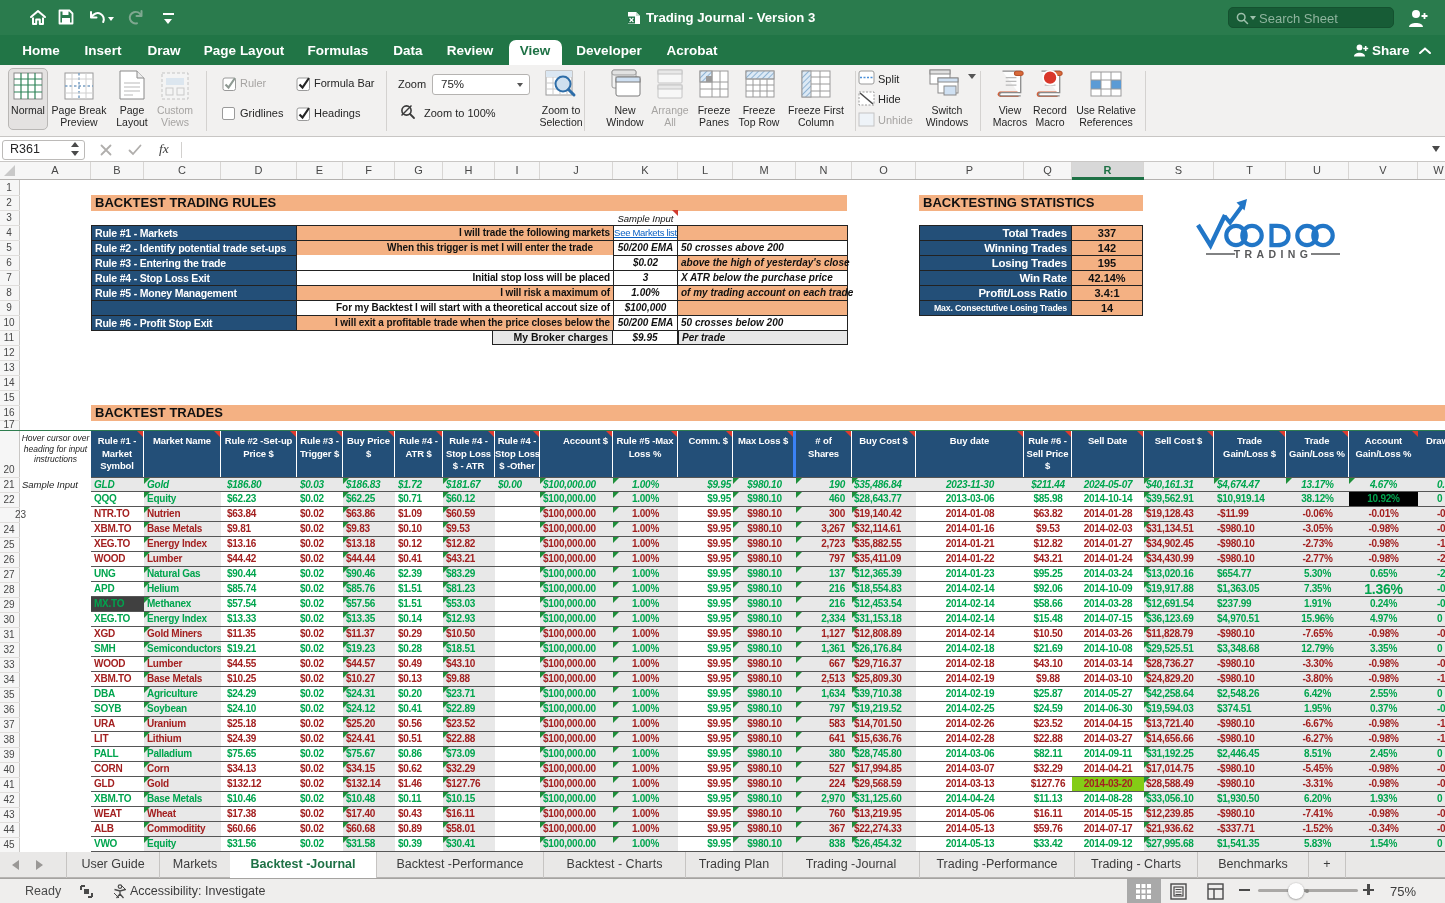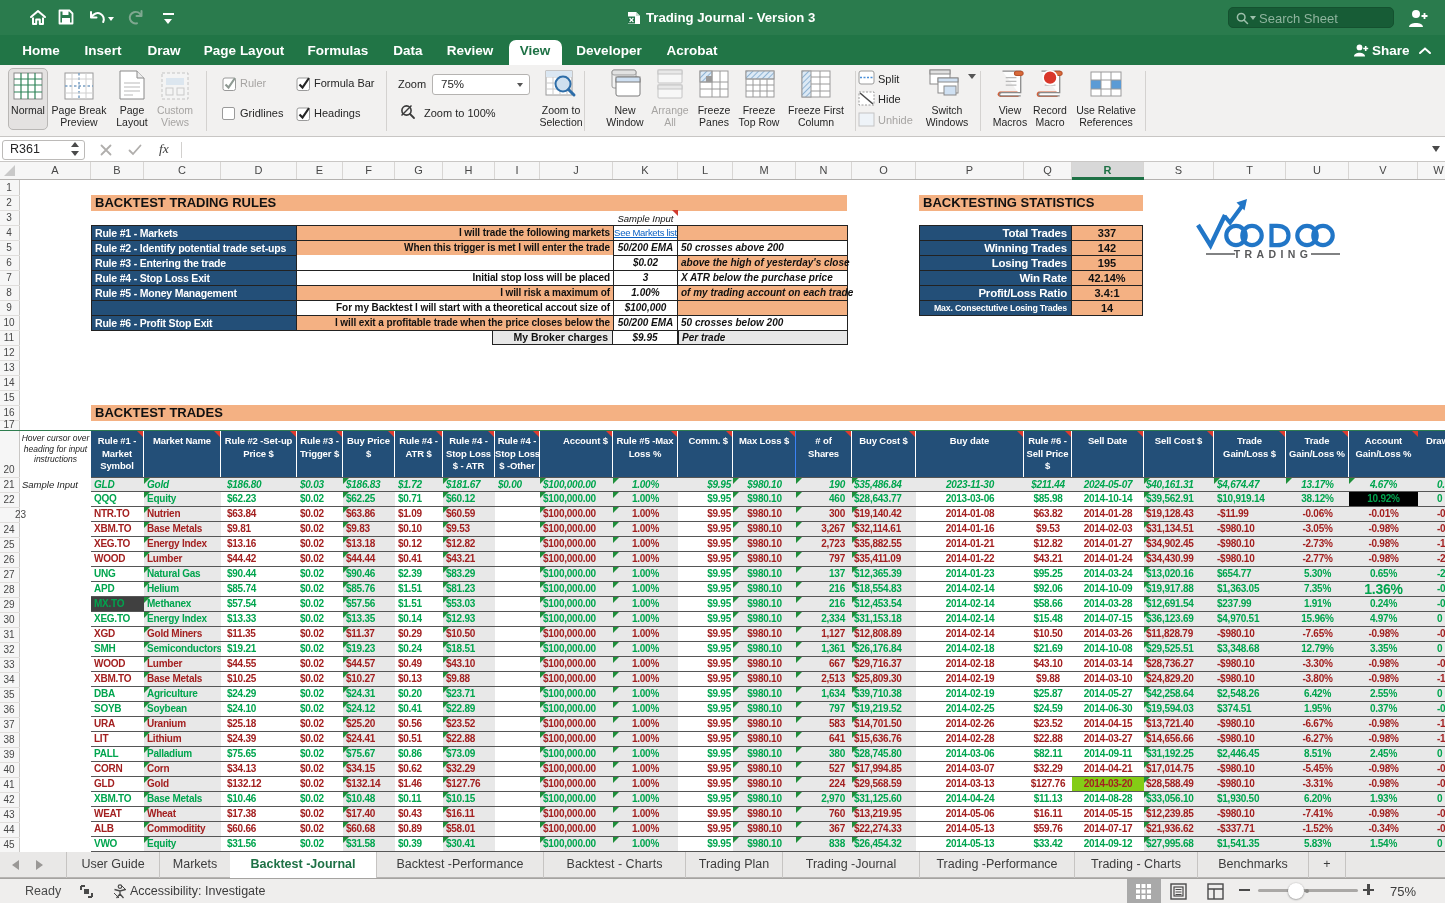--- a/index.html
+++ b/index.html
@@ -374,21 +374,21 @@
 <div class="abs" style="left:672px;top:30px;width:0;height:0;border-left:6px solid transparent;border-top:6px solid #d03b2e"></div>
 <div class="abs" style="left:91px;top:44.5px;width:206px;height:15.2px;background:#234f78;border:1px solid #222;border-bottom:none;font-weight:bold;font-size:10.5px;letter-spacing:-0.2px;color:#fff;line-height:14px;padding-left:3px;white-space:nowrap">Rule #1 - Markets</div>
 <div class="abs" style="left:297px;top:44.5px;width:316px;height:15.2px;background:#f4b183;border-top:1px solid #222;font-weight:bold;font-size:10px;letter-spacing:-0.1px;color:#111;line-height:14px;text-align:right;padding-right:3px;white-space:nowrap">I will trade the following markets</div>
 <div class="abs" style="left:613px;top:44.5px;width:65px;height:15.2px;background:#fff;border:1px solid #222;border-bottom:none;font-weight:bold;font-style:italic;font-size:10px;color:#111;line-height:13.5px;text-align:center;white-space:nowrap"><span style="color:#0b61c4;text-decoration:underline;font-style:normal;font-weight:normal;font-size:9.5px;letter-spacing:-0.3px">See Markets list</span></div>
 <div class="abs" style="left:678px;top:44.5px;width:170px;height:15.2px;background:#f4b183;border-top:1px solid #222;border-right:1px solid #222;font-weight:bold;font-style:italic;font-size:10px;color:#111;line-height:14px;padding-left:3px;white-space:nowrap"></div>
 <div class="abs" style="left:91px;top:59.5px;width:206px;height:15.2px;background:#234f78;border:1px solid #222;border-bottom:none;font-weight:bold;font-size:10.5px;letter-spacing:-0.2px;color:#fff;line-height:14px;padding-left:3px;white-space:nowrap">Rule #2 - Identify potential trade set-ups</div>
 <div class="abs" style="left:297px;top:59.5px;width:316px;height:15.2px;background:#fff;border-top:1px solid #222;font-weight:bold;font-size:10px;letter-spacing:-0.1px;color:#111;line-height:14px;text-align:right;padding-right:3px;white-space:nowrap">I will enter a trade when the price breaks out and closes above the</div>
 <div class="abs" style="left:613px;top:59.5px;width:65px;height:15.2px;background:#fff;border:1px solid #222;border-bottom:none;font-weight:bold;font-style:italic;font-size:10px;color:#111;line-height:13.5px;text-align:center;white-space:nowrap">50/200 EMA</div>
 <div class="abs" style="left:678px;top:59.5px;width:170px;height:15.2px;background:#fff;border-top:1px solid #222;border-right:1px solid #222;font-weight:bold;font-style:italic;font-size:10px;color:#111;line-height:14px;padding-left:3px;white-space:nowrap">50 crosses above 200</div>
 <div class="abs" style="left:91px;top:74.5px;width:206px;height:15.2px;background:#234f78;border:1px solid #222;border-bottom:none;font-weight:bold;font-size:10.5px;letter-spacing:-0.2px;color:#fff;line-height:14px;padding-left:3px;white-space:nowrap">Rule #3 - Entering the trade</div>
-<div class="abs" style="left:297px;top:60px;width:316px;height:15.2px;background:#f4b183;border-top:1px solid #222;font-weight:bold;font-size:10px;letter-spacing:-0.1px;color:#111;line-height:14px;text-align:right;padding-right:3px;white-space:nowrap">When this trigger is met I will enter the trade</div>
+<div class="abs" style="left:297px;top:60px;width:316px;height:15.2px;background:#f4b183;border-top:1px solid #222;font-weight:bold;font-size:10px;letter-spacing:-0.1px;color:#111;line-height:14px;text-align:right;padding-right:20px;white-space:nowrap">When this trigger is met I will enter the trade</div>
 <div class="abs" style="left:613px;top:74.5px;width:65px;height:15.2px;background:#fff;border:1px solid #222;border-bottom:none;font-weight:bold;font-style:italic;font-size:10px;color:#111;line-height:13.5px;text-align:center;white-space:nowrap">$0.02</div>
 <div class="abs" style="left:678px;top:74.5px;width:170px;height:15.2px;background:#f4b183;border-top:1px solid #222;border-right:1px solid #222;font-weight:bold;font-style:italic;font-size:10px;color:#111;line-height:14px;padding-left:3px;white-space:nowrap">above the high of yesterday's close</div>
 <div class="abs" style="left:91px;top:89.5px;width:206px;height:15.2px;background:#234f78;border:1px solid #222;border-bottom:none;font-weight:bold;font-size:10.5px;letter-spacing:-0.2px;color:#fff;line-height:14px;padding-left:3px;white-space:nowrap">Rule #4 - Stop Loss Exit</div>
 <div class="abs" style="left:297px;top:89.5px;width:316px;height:15.2px;background:#fff;border-top:1px solid #222;font-weight:bold;font-size:10px;letter-spacing:-0.1px;color:#111;line-height:14px;text-align:right;padding-right:3px;white-space:nowrap">Initial stop loss will be placed</div>
 <div class="abs" style="left:613px;top:89.5px;width:65px;height:15.2px;background:#fff;border:1px solid #222;border-bottom:none;font-weight:bold;font-style:italic;font-size:10px;color:#111;line-height:13.5px;text-align:center;white-space:nowrap">3</div>
 <div class="abs" style="left:678px;top:89.5px;width:170px;height:15.2px;background:#fff;border-top:1px solid #222;border-right:1px solid #222;font-weight:bold;font-style:italic;font-size:10px;color:#111;line-height:14px;padding-left:3px;white-space:nowrap">X ATR below the purchase price</div>
 <div class="abs" style="left:91px;top:104.5px;width:206px;height:15.2px;background:#234f78;border:1px solid #222;border-bottom:none;font-weight:bold;font-size:10.5px;letter-spacing:-0.2px;color:#fff;line-height:14px;padding-left:3px;white-space:nowrap">Rule #5 - Money Management</div>
 <div class="abs" style="left:297px;top:104.5px;width:316px;height:15.2px;background:#f4b183;border-top:1px solid #222;font-weight:bold;font-size:10px;letter-spacing:-0.1px;color:#111;line-height:14px;text-align:right;padding-right:3px;white-space:nowrap">I will risk a maximum of</div>
 <div class="abs" style="left:613px;top:104.5px;width:65px;height:15.2px;background:#fff;border:1px solid #222;border-bottom:none;font-weight:bold;font-style:italic;font-size:10px;color:#111;line-height:13.5px;text-align:center;white-space:nowrap">1.00%</div>
 <div class="abs" style="left:678px;top:104.5px;width:170px;height:15.2px;background:#f4b183;border-top:1px solid #222;border-right:1px solid #222;font-weight:bold;font-style:italic;font-size:10px;color:#111;line-height:14px;padding-left:3px;white-space:nowrap">of my trading account on each trade</div>
@@ -443,21 +443,21 @@
 <div class="abs" style="left:144px;top:0;width:77px;height:46px;background:#234f78;border-right:1px solid #fff;font-weight:bold;font-size:9.5px;letter-spacing:-0.1px;color:#fff;text-align:center;line-height:12.5px;padding-top:4px;white-space:nowrap">Market Name<div class="abs" style="right:0;top:0;width:0;height:0;border-left:6px solid transparent;border-top:6px solid #e03a2e"></div></div>
 <div class="abs" style="left:221px;top:0;width:76px;height:46px;background:#234f78;border-right:1px solid #fff;font-weight:bold;font-size:9.5px;letter-spacing:-0.1px;color:#fff;text-align:center;line-height:12.5px;padding-top:4px;white-space:nowrap">Rule #2 -Set-up<br>Price $<div class="abs" style="right:0;top:0;width:0;height:0;border-left:6px solid transparent;border-top:6px solid #e03a2e"></div></div>
 <div class="abs" style="left:297px;top:0;width:46px;height:46px;background:#234f78;border-right:1px solid #fff;font-weight:bold;font-size:9.5px;letter-spacing:-0.1px;color:#fff;text-align:center;line-height:12.5px;padding-top:4px;white-space:nowrap">Rule #3 -<br>Trigger $<div class="abs" style="right:0;top:0;width:0;height:0;border-left:6px solid transparent;border-top:6px solid #e03a2e"></div></div>
 <div class="abs" style="left:343px;top:0;width:52px;height:46px;background:#234f78;border-right:1px solid #fff;font-weight:bold;font-size:9.5px;letter-spacing:-0.1px;color:#fff;text-align:center;line-height:12.5px;padding-top:4px;white-space:nowrap">Buy Price<br>$<div class="abs" style="right:0;top:0;width:0;height:0;border-left:6px solid transparent;border-top:6px solid #e03a2e"></div></div>
 <div class="abs" style="left:395px;top:0;width:48px;height:46px;background:#234f78;border-right:1px solid #fff;font-weight:bold;font-size:9.5px;letter-spacing:-0.1px;color:#fff;text-align:center;line-height:12.5px;padding-top:4px;white-space:nowrap">Rule #4 -<br>ATR $<div class="abs" style="right:0;top:0;width:0;height:0;border-left:6px solid transparent;border-top:6px solid #e03a2e"></div></div>
 <div class="abs" style="left:443px;top:0;width:52px;height:46px;background:#234f78;border-right:1px solid #fff;font-weight:bold;font-size:9.5px;letter-spacing:-0.1px;color:#fff;text-align:center;line-height:12.5px;padding-top:4px;white-space:nowrap">Rule #4 -<br>Stop Loss<br>$ - ATR<div class="abs" style="right:0;top:0;width:0;height:0;border-left:6px solid transparent;border-top:6px solid #e03a2e"></div></div>
 <div class="abs" style="left:495px;top:0;width:45px;height:46px;background:#234f78;border-right:1px solid #fff;font-weight:bold;font-size:9.5px;letter-spacing:-0.1px;color:#fff;text-align:center;line-height:12.5px;padding-top:4px;white-space:nowrap">Rule #4 -<br>Stop Loss<br>$ -Other<div class="abs" style="right:0;top:0;width:0;height:0;border-left:6px solid transparent;border-top:6px solid #e03a2e"></div></div>
 <div class="abs" style="left:540px;top:0;width:73px;height:46px;background:#234f78;border-right:1px solid #fff;font-weight:bold;font-size:9.5px;letter-spacing:-0.1px;color:#fff;text-align:right;padding-right:4px;line-height:12.5px;padding-top:4px;white-space:nowrap">Account $<div class="abs" style="right:0;top:0;width:0;height:0;border-left:6px solid transparent;border-top:6px solid #e03a2e"></div></div>
 <div class="abs" style="left:613px;top:0;width:65px;height:46px;background:#234f78;border-right:1px solid #fff;font-weight:bold;font-size:9.5px;letter-spacing:-0.1px;color:#fff;text-align:center;line-height:12.5px;padding-top:4px;white-space:nowrap">Rule #5 -Max<br>Loss %<div class="abs" style="right:0;top:0;width:0;height:0;border-left:6px solid transparent;border-top:6px solid #e03a2e"></div></div>
 <div class="abs" style="left:678px;top:0;width:55px;height:46px;background:#234f78;border-right:1px solid #fff;font-weight:bold;font-size:9.5px;letter-spacing:-0.1px;color:#fff;text-align:right;padding-right:4px;line-height:12.5px;padding-top:4px;white-space:nowrap">Comm. $<div class="abs" style="right:0;top:0;width:0;height:0;border-left:6px solid transparent;border-top:6px solid #e03a2e"></div></div>
-<div class="abs" style="left:733px;top:0;width:63px;height:46px;background:#234f78;border-right:1px solid #3b82f6;font-weight:bold;font-size:9.5px;letter-spacing:-0.1px;color:#fff;text-align:center;line-height:12.5px;padding-top:4px;white-space:nowrap">Max Loss $<div class="abs" style="right:0;top:0;width:0;height:0;border-left:6px solid transparent;border-top:6px solid #e03a2e"></div></div>
+<div class="abs" style="left:733px;top:0;width:63px;height:46px;background:#234f78;border-right:3px solid #3b82f6;font-weight:bold;font-size:9.5px;letter-spacing:-0.1px;color:#fff;text-align:center;line-height:12.5px;padding-top:4px;white-space:nowrap">Max Loss $<div class="abs" style="right:0;top:0;width:0;height:0;border-left:6px solid transparent;border-top:6px solid #e03a2e"></div></div>
 <div class="abs" style="left:796px;top:0;width:56px;height:46px;background:#234f78;border-right:1px solid #fff;font-weight:bold;font-size:9.5px;letter-spacing:-0.1px;color:#fff;text-align:center;line-height:12.5px;padding-top:4px;white-space:nowrap"># of<br>Shares<div class="abs" style="right:0;top:0;width:0;height:0;border-left:6px solid transparent;border-top:6px solid #e03a2e"></div></div>
 <div class="abs" style="left:852px;top:0;width:64px;height:46px;background:#234f78;border-right:1px solid #fff;font-weight:bold;font-size:9.5px;letter-spacing:-0.1px;color:#fff;text-align:center;line-height:12.5px;padding-top:4px;white-space:nowrap">Buy Cost $<div class="abs" style="right:0;top:0;width:0;height:0;border-left:6px solid transparent;border-top:6px solid #e03a2e"></div></div>
 <div class="abs" style="left:916px;top:0;width:108px;height:46px;background:#234f78;border-right:1px solid #fff;font-weight:bold;font-size:9.5px;letter-spacing:-0.1px;color:#fff;text-align:center;line-height:12.5px;padding-top:4px;white-space:nowrap">Buy date<div class="abs" style="right:0;top:0;width:0;height:0;border-left:6px solid transparent;border-top:6px solid #e03a2e"></div></div>
 <div class="abs" style="left:1024px;top:0;width:48px;height:46px;background:#234f78;border-right:1px solid #fff;font-weight:bold;font-size:9.5px;letter-spacing:-0.1px;color:#fff;text-align:center;line-height:12.5px;padding-top:4px;white-space:nowrap">Rule #6 -<br>Sell Price<br>$<div class="abs" style="right:0;top:0;width:0;height:0;border-left:6px solid transparent;border-top:6px solid #e03a2e"></div></div>
 <div class="abs" style="left:1072px;top:0;width:72px;height:46px;background:#234f78;border-right:1px solid #fff;font-weight:bold;font-size:9.5px;letter-spacing:-0.1px;color:#fff;text-align:center;line-height:12.5px;padding-top:4px;white-space:nowrap">Sell Date<div class="abs" style="right:0;top:0;width:0;height:0;border-left:6px solid transparent;border-top:6px solid #e03a2e"></div></div>
 <div class="abs" style="left:1144px;top:0;width:70px;height:46px;background:#234f78;border-right:1px solid #fff;font-weight:bold;font-size:9.5px;letter-spacing:-0.1px;color:#fff;text-align:center;line-height:12.5px;padding-top:4px;white-space:nowrap">Sell Cost $<div class="abs" style="right:0;top:0;width:0;height:0;border-left:6px solid transparent;border-top:6px solid #e03a2e"></div></div>
 <div class="abs" style="left:1214px;top:0;width:72px;height:46px;background:#234f78;border-right:1px solid #fff;font-weight:bold;font-size:9.5px;letter-spacing:-0.1px;color:#fff;text-align:center;line-height:12.5px;padding-top:4px;white-space:nowrap">Trade<br>Gain/Loss $<div class="abs" style="right:0;top:0;width:0;height:0;border-left:6px solid transparent;border-top:6px solid #e03a2e"></div></div>
 <div class="abs" style="left:1286px;top:0;width:63px;height:46px;background:#234f78;border-right:1px solid #fff;font-weight:bold;font-size:9.5px;letter-spacing:-0.1px;color:#fff;text-align:center;line-height:12.5px;padding-top:4px;white-space:nowrap">Trade<br>Gain/Loss %<div class="abs" style="right:0;top:0;width:0;height:0;border-left:6px solid transparent;border-top:6px solid #e03a2e"></div></div>
 <div class="abs" style="left:1349px;top:0;width:69px;height:46px;background:#234f78;border-right:none;font-weight:bold;font-size:9.5px;letter-spacing:-0.1px;color:#fff;text-align:center;line-height:12.5px;padding-top:4px;white-space:nowrap">Account<br>Gain/Loss %<div class="abs" style="right:0;top:0;width:0;height:0;border-left:6px solid transparent;border-top:6px solid #e03a2e"></div></div>
 <div class="abs" style="left:1418px;top:0;width:42px;height:46px;background:#234f78;border-right:1px solid #fff;font-weight:bold;font-size:9.5px;letter-spacing:-0.1px;color:#fff;text-align:left;padding-left:8px;line-height:12.5px;padding-top:4px;white-space:nowrap">Draw</div>
@@ -703,21 +703,21 @@
 <div class="abs" style="left:1144px;top:150px;width:70px;height:15px;background:#e8e8e8;border-bottom:1px solid #565656;font-weight:bold;font-size:10px;letter-spacing:-0.25px;color:#a32020;text-align:left;padding-left:2px;line-height:14px;white-space:nowrap;overflow:hidden"><i style="position:absolute;left:0;top:0;width:0;height:0;border-right:6px solid transparent;border-top:6px solid #1e8e3a"></i>$11,828.79</div>
 <div class="abs" style="left:1214px;top:150px;width:72px;height:15px;background:#e8e8e8;border-bottom:1px solid #565656;font-weight:bold;font-size:10px;letter-spacing:-0.25px;color:#a32020;text-align:left;padding-left:3px;line-height:14px;white-space:nowrap;overflow:hidden">-$980.10</div>
 <div class="abs" style="left:1286px;top:150px;width:63px;height:15px;background:#e8e8e8;border-bottom:1px solid #565656;font-weight:bold;font-size:10px;letter-spacing:-0.25px;color:#a32020;text-align:center;line-height:14px;white-space:nowrap;overflow:hidden">-7.65%</div>
 <div class="abs" style="left:1349px;top:150px;width:69px;height:15px;background:#e8e8e8;border-bottom:1px solid #565656;font-weight:bold;font-size:10px;letter-spacing:-0.25px;color:#a32020;text-align:center;line-height:14px;white-space:nowrap;overflow:hidden">-0.98%</div>
 <div class="abs" style="left:1418px;top:150px;width:42px;height:15px;background:#e8e8e8;border-bottom:1px solid #565656;font-weight:bold;font-size:10px;letter-spacing:-0.25px;color:#a32020;text-align:left;padding-left:19px;line-height:14px;white-space:nowrap;overflow:hidden">-0</div>
 <div class="abs" style="left:91px;top:165px;width:53px;height:15px;background:#fff;border-bottom:1px solid #565656;font-weight:bold;font-size:10px;letter-spacing:-0.25px;color:#00a54e;text-align:left;padding-left:3px;line-height:14px;white-space:nowrap;overflow:hidden">SMH</div>
 <div class="abs" style="left:144px;top:165px;width:77px;height:15px;background:#e8e8e8;border-bottom:1px solid #565656;font-weight:bold;font-size:10px;letter-spacing:-0.25px;color:#00a54e;text-align:left;padding-left:3px;line-height:14px;white-space:nowrap;overflow:hidden"><i style="position:absolute;left:0;top:0;width:0;height:0;border-right:6px solid transparent;border-top:6px solid #1e8e3a"></i>Semiconductors</div>
 <div class="abs" style="left:221px;top:165px;width:76px;height:15px;background:#fff;border-bottom:1px solid #565656;font-weight:bold;font-size:10px;letter-spacing:-0.25px;color:#00a54e;text-align:left;padding-left:6px;line-height:14px;white-space:nowrap;overflow:hidden">$19.21</div>
 <div class="abs" style="left:297px;top:165px;width:46px;height:15px;background:#fff;border-bottom:1px solid #565656;font-weight:bold;font-size:10px;letter-spacing:-0.25px;color:#00a54e;text-align:left;padding-left:3px;line-height:14px;white-space:nowrap;overflow:hidden">$0.02</div>
 <div class="abs" style="left:343px;top:165px;width:52px;height:15px;background:#e8e8e8;border-bottom:1px solid #565656;font-weight:bold;font-size:10px;letter-spacing:-0.25px;color:#00a54e;text-align:left;padding-left:3px;line-height:14px;white-space:nowrap;overflow:hidden"><i style="position:absolute;left:0;top:0;width:0;height:0;border-right:6px solid transparent;border-top:6px solid #1e8e3a"></i>$19.23</div>
-<div class="abs" style="left:395px;top:165px;width:48px;height:15px;background:#fff;border-bottom:1px solid #565656;font-weight:bold;font-size:10px;letter-spacing:-0.25px;color:#00a54e;text-align:left;padding-left:3px;line-height:14px;white-space:nowrap;overflow:hidden">$0.24</div>
+<div class="abs" style="left:395px;top:165px;width:48px;height:15px;background:#fff;border-bottom:1px solid #565656;font-weight:bold;font-size:10px;letter-spacing:-0.25px;color:#00a54e;text-align:left;padding-left:3px;line-height:14px;white-space:nowrap;overflow:hidden">$0.28</div>
 <div class="abs" style="left:443px;top:165px;width:52px;height:15px;background:#e8e8e8;border-bottom:1px solid #565656;font-weight:bold;font-size:10px;letter-spacing:-0.25px;color:#00a54e;text-align:left;padding-left:3px;line-height:14px;white-space:nowrap;overflow:hidden"><i style="position:absolute;left:0;top:0;width:0;height:0;border-right:6px solid transparent;border-top:6px solid #1e8e3a"></i>$18.51</div>
 <div class="abs" style="left:495px;top:165px;width:45px;height:15px;background:#fff;border-bottom:1px solid #565656;font-weight:bold;font-size:10px;letter-spacing:-0.25px;color:#00a54e;text-align:left;padding-left:3px;line-height:14px;white-space:nowrap;overflow:hidden"></div>
 <div class="abs" style="left:540px;top:165px;width:73px;height:15px;background:#e8e8e8;border-bottom:1px solid #565656;font-weight:bold;font-size:10px;letter-spacing:-0.25px;color:#00a54e;text-align:left;padding-left:3px;line-height:14px;white-space:nowrap;overflow:hidden"><i style="position:absolute;left:0;top:0;width:0;height:0;border-right:6px solid transparent;border-top:6px solid #1e8e3a"></i>$100,000.00</div>
 <div class="abs" style="left:613px;top:165px;width:65px;height:15px;background:#e8e8e8;border-bottom:1px solid #565656;font-weight:bold;font-size:10px;letter-spacing:-0.25px;color:#00a54e;text-align:center;line-height:14px;white-space:nowrap;overflow:hidden"><i style="position:absolute;left:0;top:0;width:0;height:0;border-right:6px solid transparent;border-top:6px solid #1e8e3a"></i>1.00%</div>
 <div class="abs" style="left:678px;top:165px;width:55px;height:15px;background:#fff;border-bottom:1px solid #565656;font-weight:bold;font-size:10px;letter-spacing:-0.25px;color:#00a54e;text-align:right;padding-right:2px;line-height:14px;white-space:nowrap;overflow:hidden">$9.95</div>
 <div class="abs" style="left:733px;top:165px;width:63px;height:15px;background:#e8e8e8;border-bottom:1px solid #565656;font-weight:bold;font-size:10px;letter-spacing:-0.25px;color:#00a54e;text-align:center;line-height:14px;white-space:nowrap;overflow:hidden"><i style="position:absolute;left:0;top:0;width:0;height:0;border-right:6px solid transparent;border-top:6px solid #1e8e3a"></i>$980.10</div>
 <div class="abs" style="left:796px;top:165px;width:56px;height:15px;background:#e8e8e8;border-bottom:1px solid #565656;font-weight:bold;font-size:10px;letter-spacing:-0.25px;color:#00a54e;text-align:right;padding-right:7px;line-height:14px;white-space:nowrap;overflow:hidden"><i style="position:absolute;left:0;top:0;width:0;height:0;border-right:6px solid transparent;border-top:6px solid #1e8e3a"></i>1,361</div>
 <div class="abs" style="left:852px;top:165px;width:64px;height:15px;background:#e8e8e8;border-bottom:1px solid #565656;font-weight:bold;font-size:10px;letter-spacing:-0.25px;color:#00a54e;text-align:left;padding-left:2px;line-height:14px;white-space:nowrap;overflow:hidden"><i style="position:absolute;left:0;top:0;width:0;height:0;border-right:6px solid transparent;border-top:6px solid #1e8e3a"></i>$26,176.84</div>
 <div class="abs" style="left:916px;top:165px;width:108px;height:15px;background:#fff;border-bottom:1px solid #565656;font-weight:bold;font-size:10px;letter-spacing:-0.25px;color:#00a54e;text-align:center;line-height:14px;white-space:nowrap;overflow:hidden">2014-02-18</div>
 <div class="abs" style="left:1024px;top:165px;width:48px;height:15px;background:#fff;border-bottom:1px solid #565656;font-weight:bold;font-size:10px;letter-spacing:-0.25px;color:#00a54e;text-align:center;line-height:14px;white-space:nowrap;overflow:hidden">$21.69</div>

